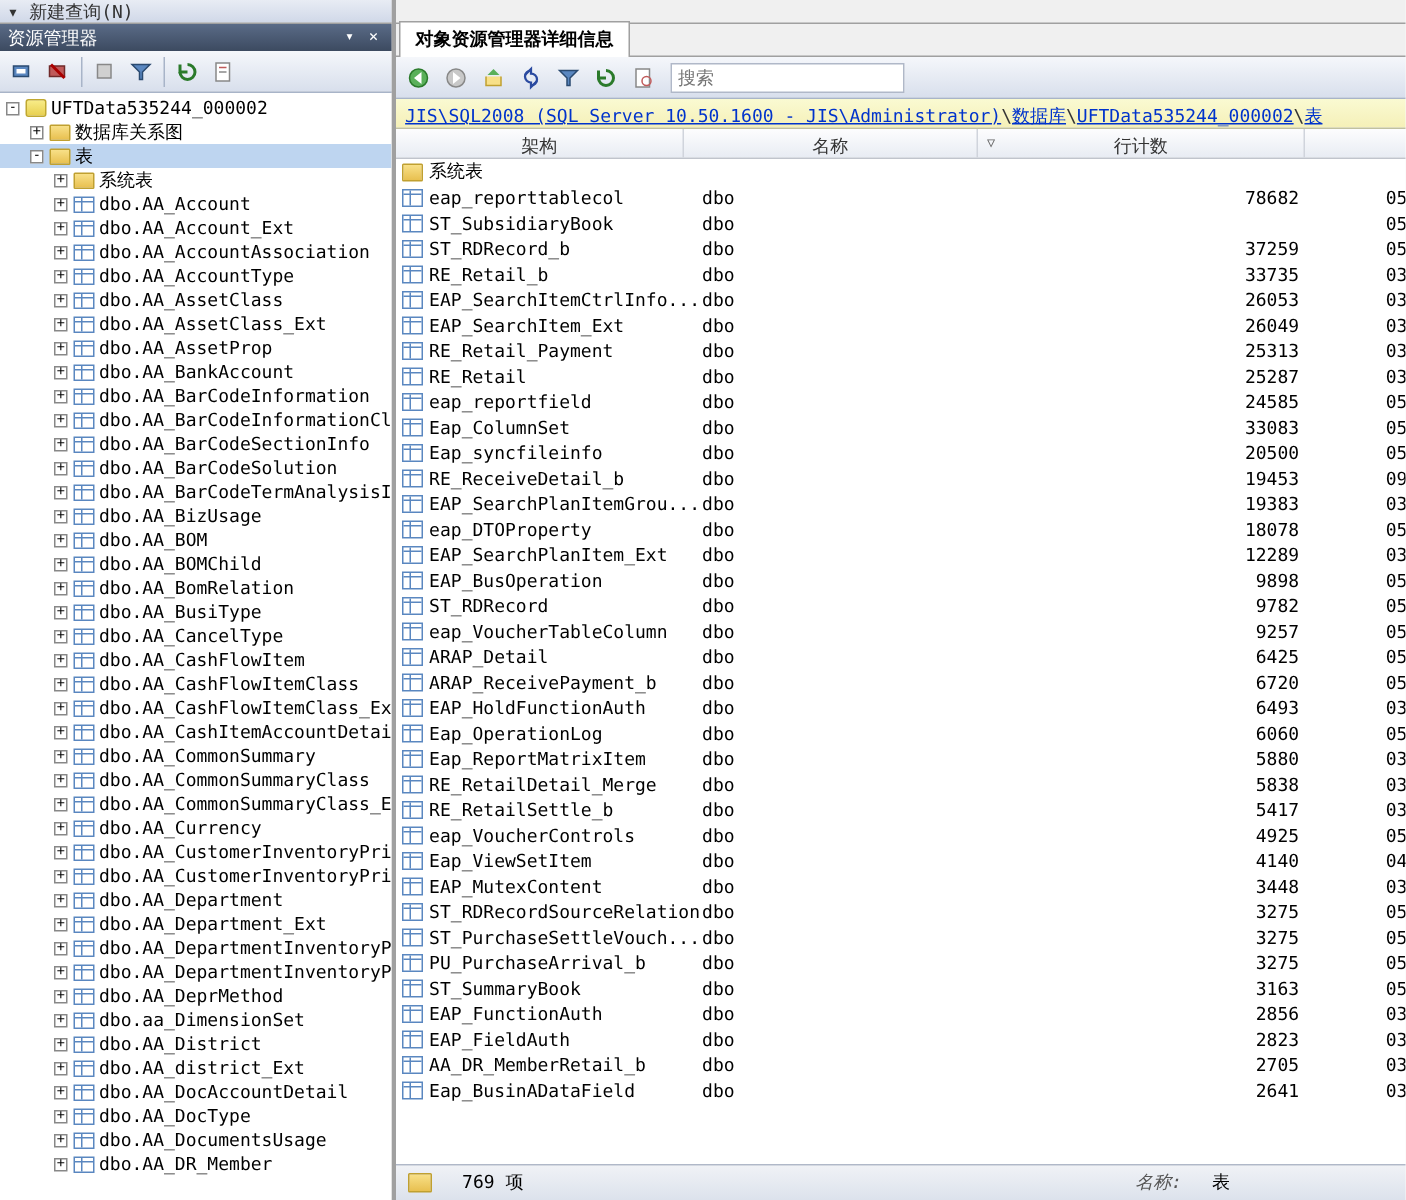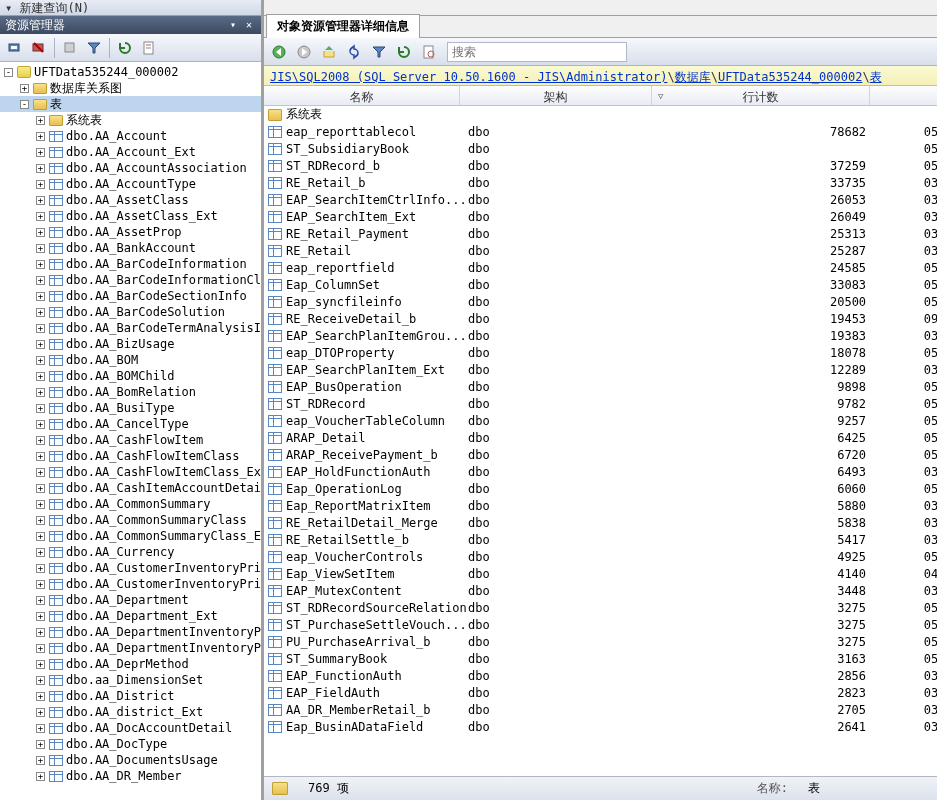--- a/index.html
+++ b/index.html
@@ -28,40 +28,40 @@
 .tree-label { color: #000; }
 .selected { background: #bed5f0; }
 .selected .tree-label { }
 
 .right-panel { flex: 1; display: flex; flex-direction: column; height: 100%; background: #fff; }
 .right-panel .top-gap { height: 16px; background: #f0f0f0; border-bottom: 1px solid #a0a0a0; }
 .tab-strip { height: 22px; background: #f0f0f0; display: flex; align-items: flex-end; border-bottom: 1px solid #a0a0a0; padding-left: 2px; }
 .tab { background: linear-gradient(to bottom, #fff, #f0f0f0); border: 1px solid #a0a0a0; border-bottom: none; padding: 3px 10px; font-weight: bold; position: relative; top: 1px; background: #fff; }
 .right-toolbar { height: 28px; background: linear-gradient(to bottom, #f5f7fb, #d8dfec); border-bottom: 1px solid #a8b4c8; display: flex; align-items: center; padding: 0 4px; gap: 3px; }
 .right-toolbar .tb-btn { width: 22px; height: 22px; display: flex; align-items: center; justify-content: center; cursor: pointer; }
-.right-toolbar input { border: 1px solid #b0b8c8; padding: 2px 4px; margin-left: 4px; width: 180px; height: 20px; }
+.right-toolbar input { border: 1px solid #b0b8c8; padding: 2px 4px; margin-left: 4px; width: 156px; height: 20px; }
 .path-bar { height: 20px; background: linear-gradient(to bottom, #fafad2, #f5f0b8); padding: 3px 6px; border-bottom: 1px solid #c0c0a0; color: #333; }
 .path-bar .path-link { color: #0033cc; text-decoration: underline; cursor: pointer; }
 .grid { flex: 1; overflow: auto; background: #fff; }
 .grid-header { display: flex; background: linear-gradient(to bottom, #fdfdfe, #e8ecf3); border-bottom: 1px solid #c0c4cc; position: sticky; top: 0; height: 20px; }
 .grid-header .col { padding: 3px 18px; border-right: 1px solid #d0d4dc; color: #333; position: relative; }
 .col-name { width: 196px; text-align: center; }
 .col-schema { width: 192px; text-align: center; }
 .col-rows { width: 218px; text-align: center; }
 .col-rows .sort-ind { position: absolute; left: 6px; top: 5px; font-size: 9px; color: #666; }
 .col-date { flex: 1; min-width: 128px; text-align: right; padding-right: 4px; }
 .grid-row { display: flex; height: 17px; align-items: center; }
 .grid-row .c-name { width: 200px; padding-left: 22px; display: flex; align-items: center; gap: 4px; position: relative; }
 .grid-row .c-name .row-icon { position: absolute; left: 4px; width: 14px; height: 12px; }
 .grid-row .c-schema { width: 192px; padding-left: 4px; }
 .grid-row .c-rows { width: 218px; text-align: right; padding-right: 8px; }
 .grid-row .c-date { flex: 1; text-align: right; padding-right: 2px; }
 .status-bar { height: 24px; background: linear-gradient(to bottom, #f0f2f6, #dce2ec); border-top: 1px solid #b0b8c8; display: flex; align-items: center; padding: 0 8px; gap: 20px;}
 .status-bar .status-icon { width: 16px; height: 13px; }
-.status-bar .status-label { margin-left: auto; color: #555; }
+.status-bar .status-label { margin-left: auto; color: #555; font-style: italic; }
 .status-bar .status-val { margin-right: 170px; }
 
 svg.icon { width: 16px; height: 16px; }
 </style>
 </head>
 <body>
 
 <div class="container">
 
   <div class="left-panel">
@@ -388,22 +388,22 @@
             <circle cx="10" cy="10" r="3" fill="none" stroke="#c05a5a"></circle>
           </svg>
         </div>
       <input type="text" placeholder="搜索" style="">
     </div>
     <div class="path-bar">
       <span class="path-link">JIS\SQL2008 (SQL Server 10.50.1600 - JIS\Administrator)</span>\<span class="path-link">数据库</span>\<span class="path-link">UFTData535244_000002</span>\<span class="path-link">表</span>
     </div>
     <div class="grid">
       <div class="grid-header">
+        <div class="col col-schema">架构</div>
         <div class="col col-name">名称</div>
-        <div class="col col-schema">架构</div>
         <div class="col col-rows"><span class="sort-ind">▽</span><span>行计数</span></div>
         <div class="col col-date">创建E</div>
       </div>
       <div id="grid-body">
           <div class="grid-row">
             <div class="c-name">
               <span class="row-icon folder-icon"></span>
               <span>系统表</span>
             </div>
             <div class="c-schema"></div>

